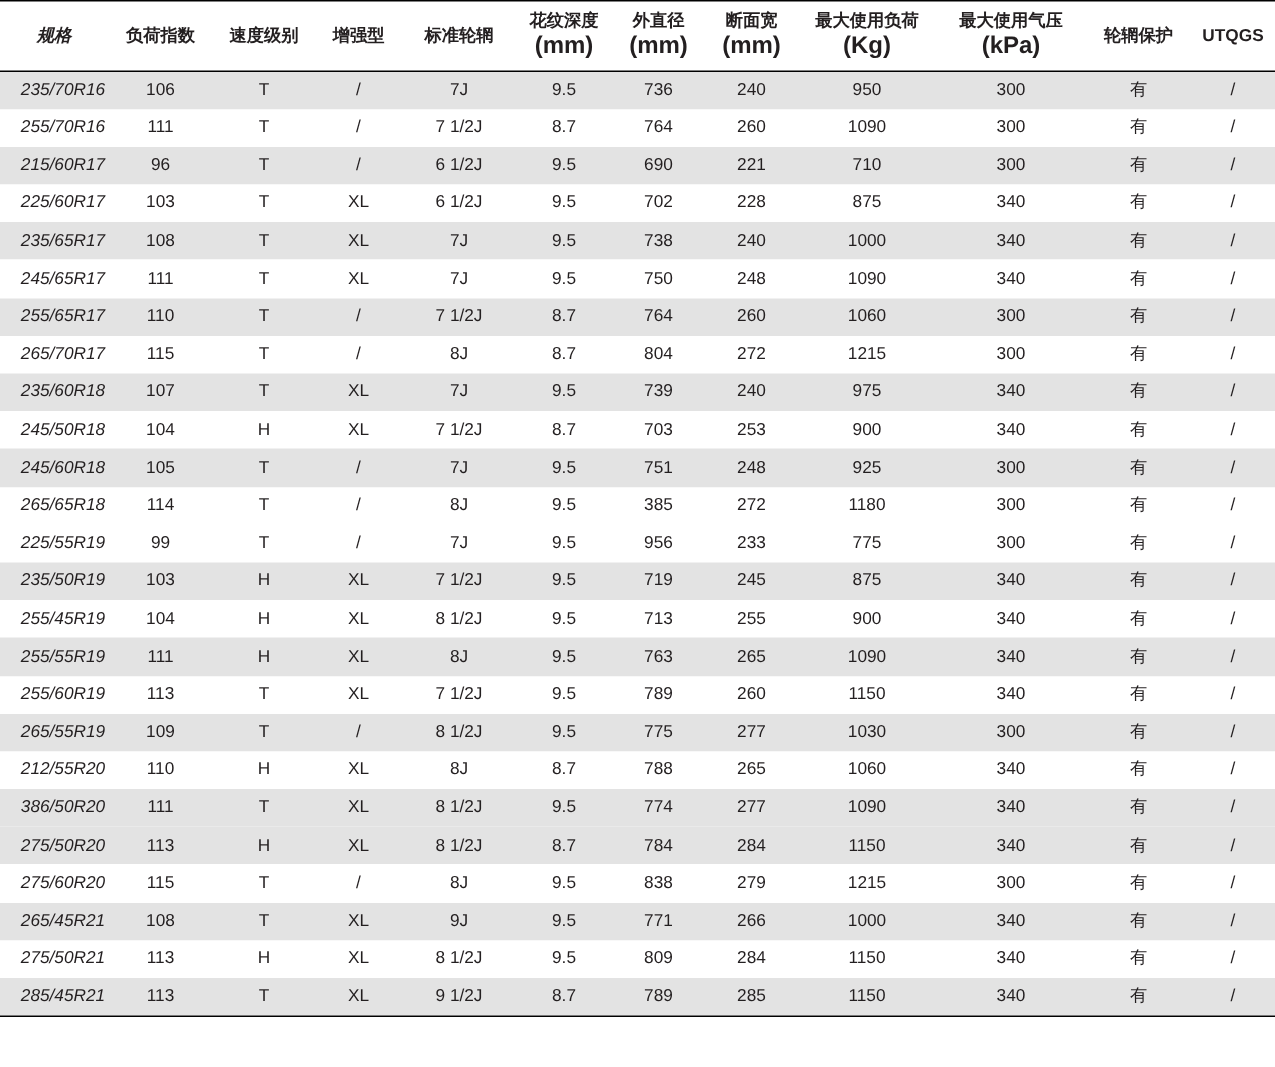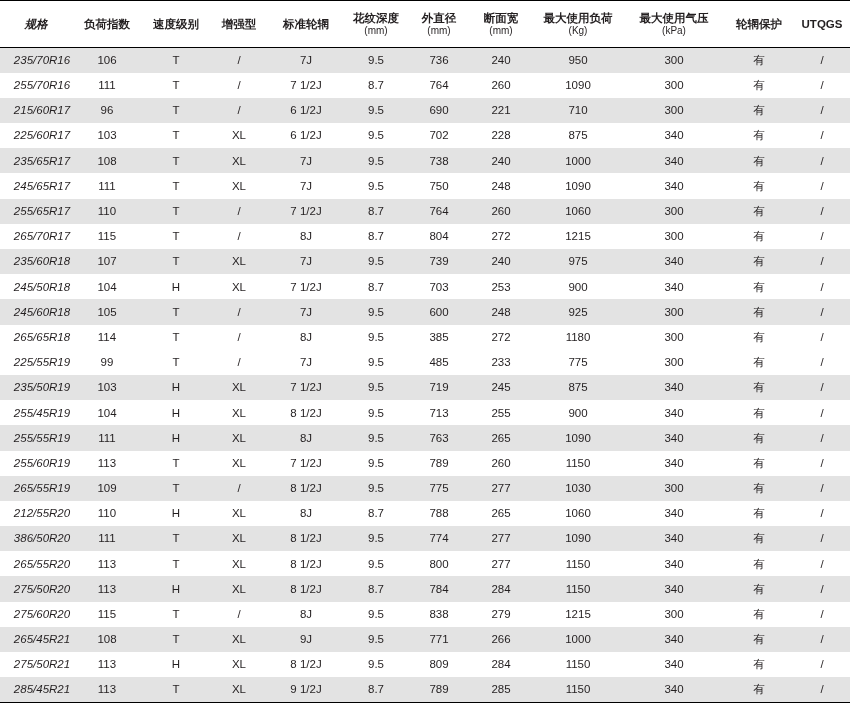--- a/index.html
+++ b/index.html
@@ -31,22 +31,22 @@
   thead th {
     height: 46px;
     font-size: 12px;
     font-weight: bold;
     border-top: 1px solid #000000;
     border-bottom: 1px solid #000000;
     background: #ffffff;
   }
   thead .unit {
     display: block;
-    font-size: 10px;
-    font-weight: normal;
+    font-size: 16px;
+    font-weight: bold;
   }
   tbody tr {
     height: 25.2px;
   }
   tbody tr.shade td {
     background: #e3e3e3;
   }
   tbody tr.plain td {
     background: #ffffff;
   }
@@ -264,21 +264,21 @@
         <td class="col10">有</td>
         <td class="col11">/</td>
       </tr>
       <tr class="shade">
         <td class="col0 c0">245/60R18</td>
         <td class="col1">105</td>
         <td class="col2">T</td>
         <td class="col3">/</td>
         <td class="col4">7J</td>
         <td class="col5">9.5</td>
-        <td class="col6">600</td>
+        <td class="col6">751</td>
         <td class="col7">248</td>
         <td class="col8">925</td>
         <td class="col9">300</td>
         <td class="col10">有</td>
         <td class="col11">/</td>
       </tr>
       <tr class="plain">
         <td class="col0 c0">265/65R18</td>
         <td class="col1">114</td>
         <td class="col2">T</td>
@@ -292,21 +292,21 @@
         <td class="col10">有</td>
         <td class="col11">/</td>
       </tr>
       <tr class="plain">
         <td class="col0 c0">225/55R19</td>
         <td class="col1">99</td>
         <td class="col2">T</td>
         <td class="col3">/</td>
         <td class="col4">7J</td>
         <td class="col5">9.5</td>
-        <td class="col6">485</td>
+        <td class="col6">956</td>
         <td class="col7">233</td>
         <td class="col8">775</td>
         <td class="col9">300</td>
         <td class="col10">有</td>
         <td class="col11">/</td>
       </tr>
       <tr class="shade">
         <td class="col0 c0">235/50R19</td>
         <td class="col1">103</td>
         <td class="col2">H</td>
@@ -393,34 +393,20 @@
       <tr class="shade">
         <td class="col0 c0">386/50R20</td>
         <td class="col1">111</td>
         <td class="col2">T</td>
         <td class="col3">XL</td>
         <td class="col4">8 1/2J</td>
         <td class="col5">9.5</td>
         <td class="col6">774</td>
         <td class="col7">277</td>
         <td class="col8">1090</td>
-        <td class="col9">340</td>
-        <td class="col10">有</td>
-        <td class="col11">/</td>
-      </tr>
-      <tr class="plain">
-        <td class="col0 c0">265/55R20</td>
-        <td class="col1">113</td>
-        <td class="col2">T</td>
-        <td class="col3">XL</td>
-        <td class="col4">8 1/2J</td>
-        <td class="col5">9.5</td>
-        <td class="col6">800</td>
-        <td class="col7">277</td>
-        <td class="col8">1150</td>
         <td class="col9">340</td>
         <td class="col10">有</td>
         <td class="col11">/</td>
       </tr>
       <tr class="shade">
         <td class="col0 c0">275/50R20</td>
         <td class="col1">113</td>
         <td class="col2">H</td>
         <td class="col3">XL</td>
         <td class="col4">8 1/2J</td>

